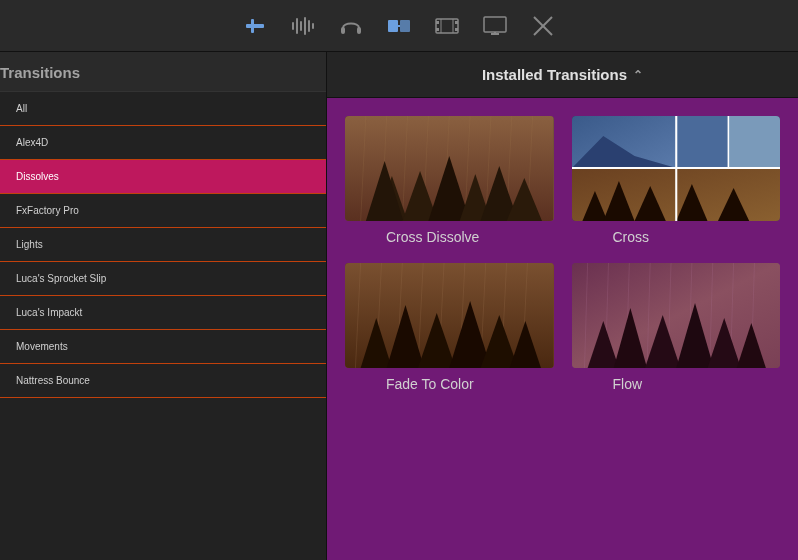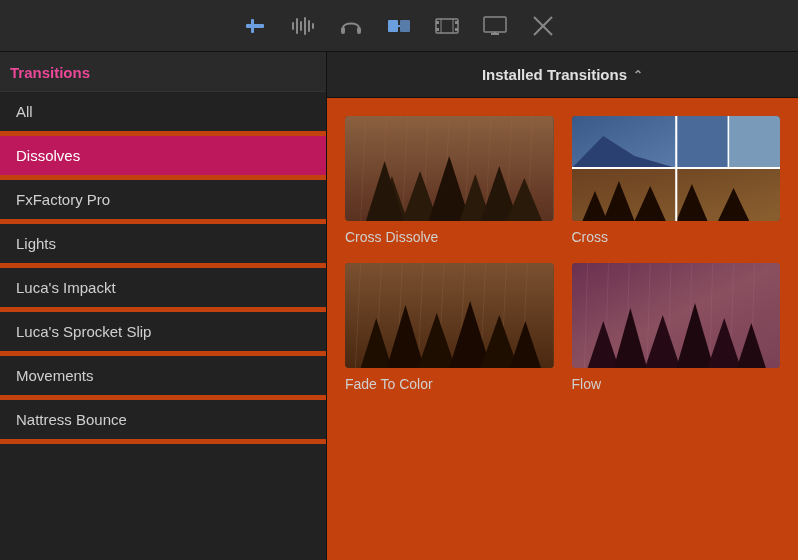--- a/index.html
+++ b/index.html
@@ -52,46 +52,46 @@
     
     .sidebar {
       width: 327px;
       min-width: 327px;
       background: #222;
       border-right: 1px solid #111;
       overflow-y: auto;
     }
 
     .sidebar-header {
-      padding: 12px 16px 10px 10px;
+      padding: 12px 16px 10px 0;
       font-size: 15px;
       font-weight: 600;
-      color: #ec4899;
+      color: #a3a3a3;
       border-bottom: 1px solid #333;
       background: #2a2a2a;
     }
 
     .sidebar-item {
       padding: 11px 16px;
-      font-size: 15px;
+      font-size: 10px;
       color: #d0d0d0;
       cursor: pointer;
-      border-bottom: 5px solid #c2410c;
+      border-bottom: 1px solid #c2410c;
       transition: background 0.1s;
     }
 
     .sidebar-item.selected {
       background: #be185d;
       color: #ffffff;
     }
 
     
     .content {
       flex: 1;
-      background: #c2410c;
+      background: #701a75;
       display: flex;
       flex-direction: column;
       overflow: hidden;
     }
 
     .content-header {
       padding: 14px 20px;
       font-size: 15px;
       font-weight: 600;
       color: #e0e0e0;
@@ -128,20 +128,21 @@
       height: 105px;
       border-radius: 4px;
       overflow: hidden;
       margin-bottom: 8px;
       position: relative;
     }
 
     .thumbnail-label {
       font-size: 14px;
       color: #d0d0d0;
+      margin-left: 41px;
     }
 
     
     .thumb-cross-dissolve {
       background: linear-gradient(135deg, #4a3020 0%, #6b4a30 40%, #5a4535 60%, #7a5a40 100%);
       position: relative;
     }
 
     .thumb-divide {
       position: relative;
@@ -231,25 +232,26 @@
       <line x1="23" y1="5" x2="5" y2="23" stroke="#888" stroke-width="2"></line>
     </svg>
   </span>
 </div>
 
 <div class="main">
 
   <div class="sidebar">
     <div class="sidebar-header">Transitions</div>
     <div class="sidebar-item">All</div>
+    <div class="sidebar-item">Alex4D</div>
     <div class="sidebar-item selected">Dissolves</div>
     <div class="sidebar-item">FxFactory Pro</div>
     <div class="sidebar-item">Lights</div>
+    <div class="sidebar-item">Luca's Sprocket Slip</div>
     <div class="sidebar-item">Luca's Impackt</div>
-    <div class="sidebar-item">Luca's Sprocket Slip</div>
     <div class="sidebar-item">Movements</div>
     <div class="sidebar-item">Nattress Bounce</div>
   </div>
 
   <div class="content">
     <div class="content-header">
       <span>Installed Transitions</span>
       <span class="content-header-sort-icon">⌃</span>
     </div>
     <div class="grid">

